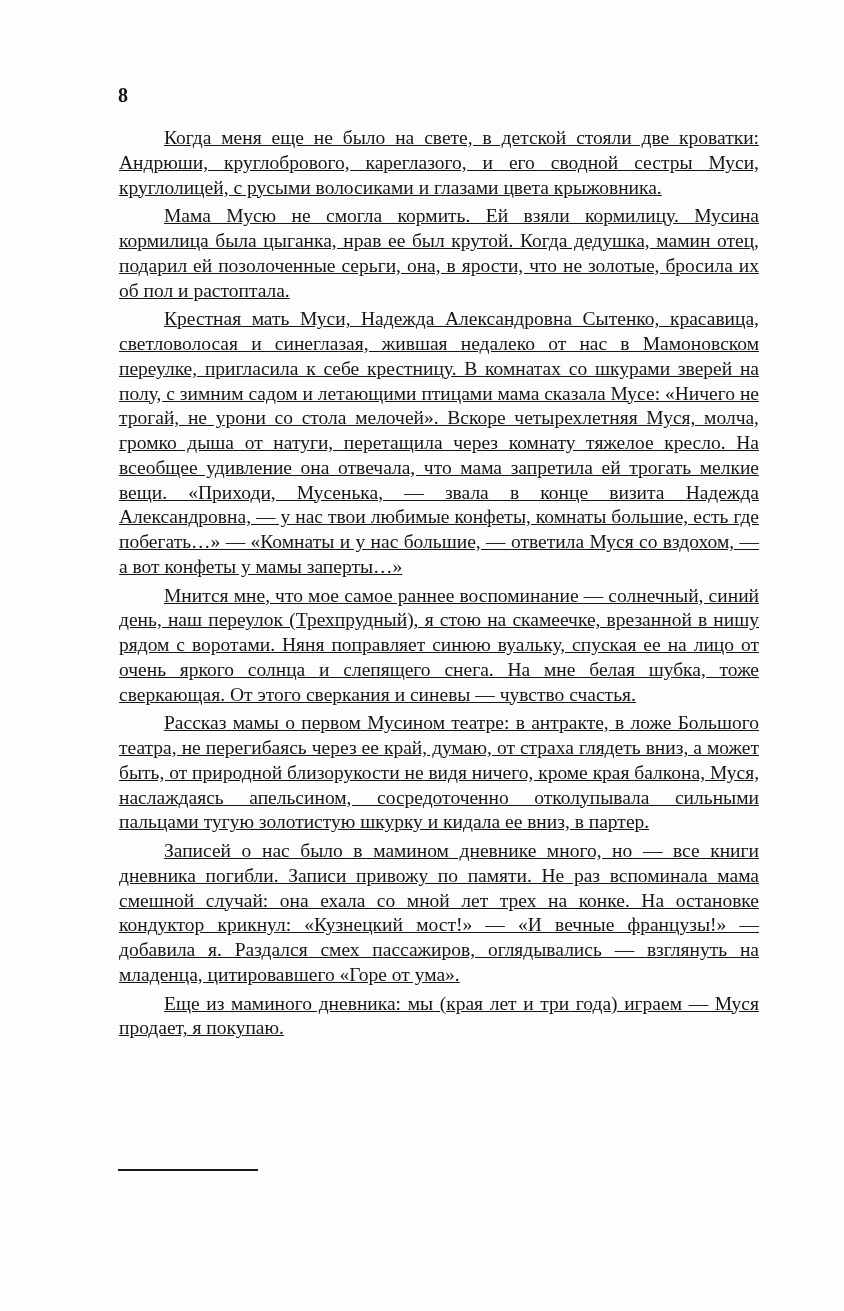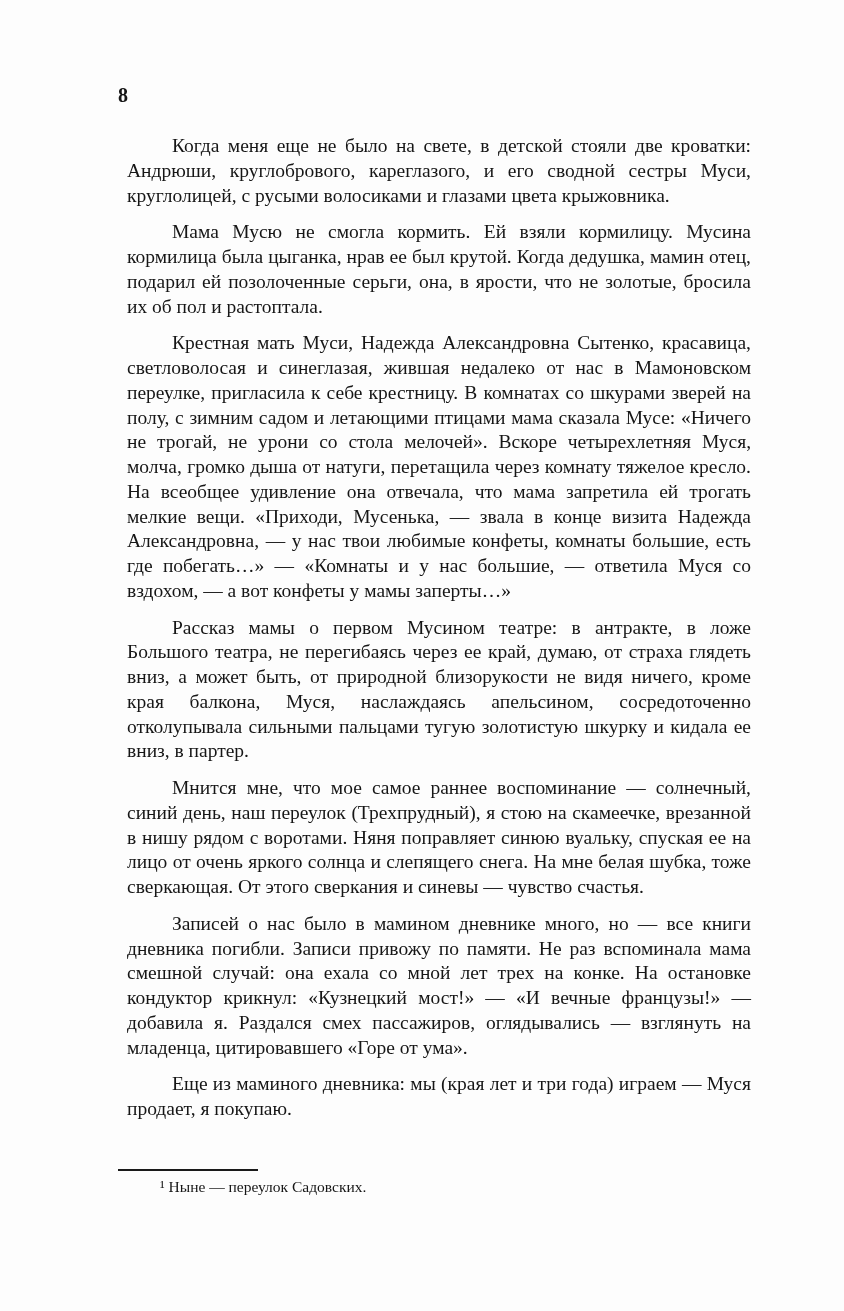--- a/index.html
+++ b/index.html
@@ -38,23 +38,24 @@
     top: 122px;
     left: 115px;
     width: 648px;
     font-size: 19.5px;
     line-height: 24.75px;
     text-align: justify;
     hyphens: auto;
     -webkit-hyphens: auto;
   }
   .body-text p {
-    margin: 12px;
+    margin: 4px;
     padding: 0;
     text-indent: 45px;
+    text-decoration: underline;
   }
   .footnote-rule {
     position: absolute;
     top: 1169px;
     left: 118px;
     width: 140px;
     height: 0;
     border-top: 2px solid #1a1a1a;
   }
   .footnote {
@@ -76,25 +77,22 @@
 <div class="page">
 
   <header class="running-head">
     <span class="page-num">8</span>
   </header>
 
   <main class="body-text" lang="ru">
     <p>Когда меня еще не было на свете, в детской стояли две кроватки: Андрюши, круглобрового, кареглазого, и его сводной сестры Муси, круглолицей, с русыми волосиками и глазами цвета крыжовника.</p>
     <p>Мама Мусю не смогла кормить. Ей взяли кормилицу. Мусина кормилица была цыганка, нрав ее был крутой. Когда дедушка, мамин отец, подарил ей позолоченные серьги, она, в ярости, что не золотые, бросила их об пол и растоптала.</p>
     <p>Крестная мать Муси, Надежда Александровна Сытенко, красавица, светловолосая и синеглазая, жившая недалеко от нас в Мамоновском переулке, пригласила к себе крестницу. В комнатах со шкурами зверей на полу, с зимним садом и летающими птицами мама сказала Мусе: «Ничего не трогай, не урони со стола мелочей». Вскоре четырехлетняя Муся, молча, громко дыша от натуги, перетащила через комнату тяжелое кресло. На всеобщее удивление она отвечала, что мама запретила ей трогать мелкие вещи. «Приходи, Мусенька, — звала в конце визита Надежда Александровна, — у нас твои любимые конфеты, комнаты большие, есть где побегать…» — «Комнаты и у нас большие, — ответила Муся со вздохом, — а вот конфеты у мамы заперты…»</p>
+    <p>Мнится мне, что мое самое раннее воспоминание — солнечный, синий день, наш переулок (Трехпрудный), я стою на скамеечке, врезанной в нишу рядом с воротами. Няня поправляет синюю вуальку, спуская ее на лицо от очень яркого солнца и слепящего снега. На мне белая шубка, тоже сверкающая. От этого сверкания и синевы — чувство счастья.</p>
     <p>Рассказ мамы о первом Мусином театре: в антракте, в ложе Большого театра, не перегибаясь через ее край, думаю, от страха глядеть вниз, а может быть, от природной близорукости не видя ничего, кроме края балкона, Муся, наслаждаясь апельсином, сосредоточенно отколупывала сильными пальцами тугую золотистую шкурку и кидала ее вниз, в партер.</p>
-    <p>Мнится мне, что мое самое раннее воспоминание — солнечный, синий день, наш переулок (Трехпрудный), я стою на скамеечке, врезанной в нишу рядом с воротами. Няня поправляет синюю вуальку, спуская ее на лицо от очень яркого солнца и слепящего снега. На мне белая шубка, тоже сверкающая. От этого сверкания и синевы — чувство счастья.</p>
     <p>Записей о нас было в мамином дневнике много, но — все книги дневника погибли. Записи привожу по памяти. Не раз вспоминала мама смешной случай: она ехала со мной лет трех на конке. На остановке кондуктор крикнул: «Кузнецкий мост!» — «И вечные французы!» — добавила я. Раздался смех пассажиров, оглядывались — взглянуть на младенца, цитировавшего «Горе от ума».</p>
     <p>Еще из маминого дневника: мы (края лет и три года) играем — Муся продает, я покупаю.</p>
   </main>
 
   <div class="footnote-rule"></div>
 
-  <div class="footnote" lang="ru">
-    <p>¹ Ныне — переулок Садовских.</p>
-  </div>
 
 </div>
 
 </body></html>

